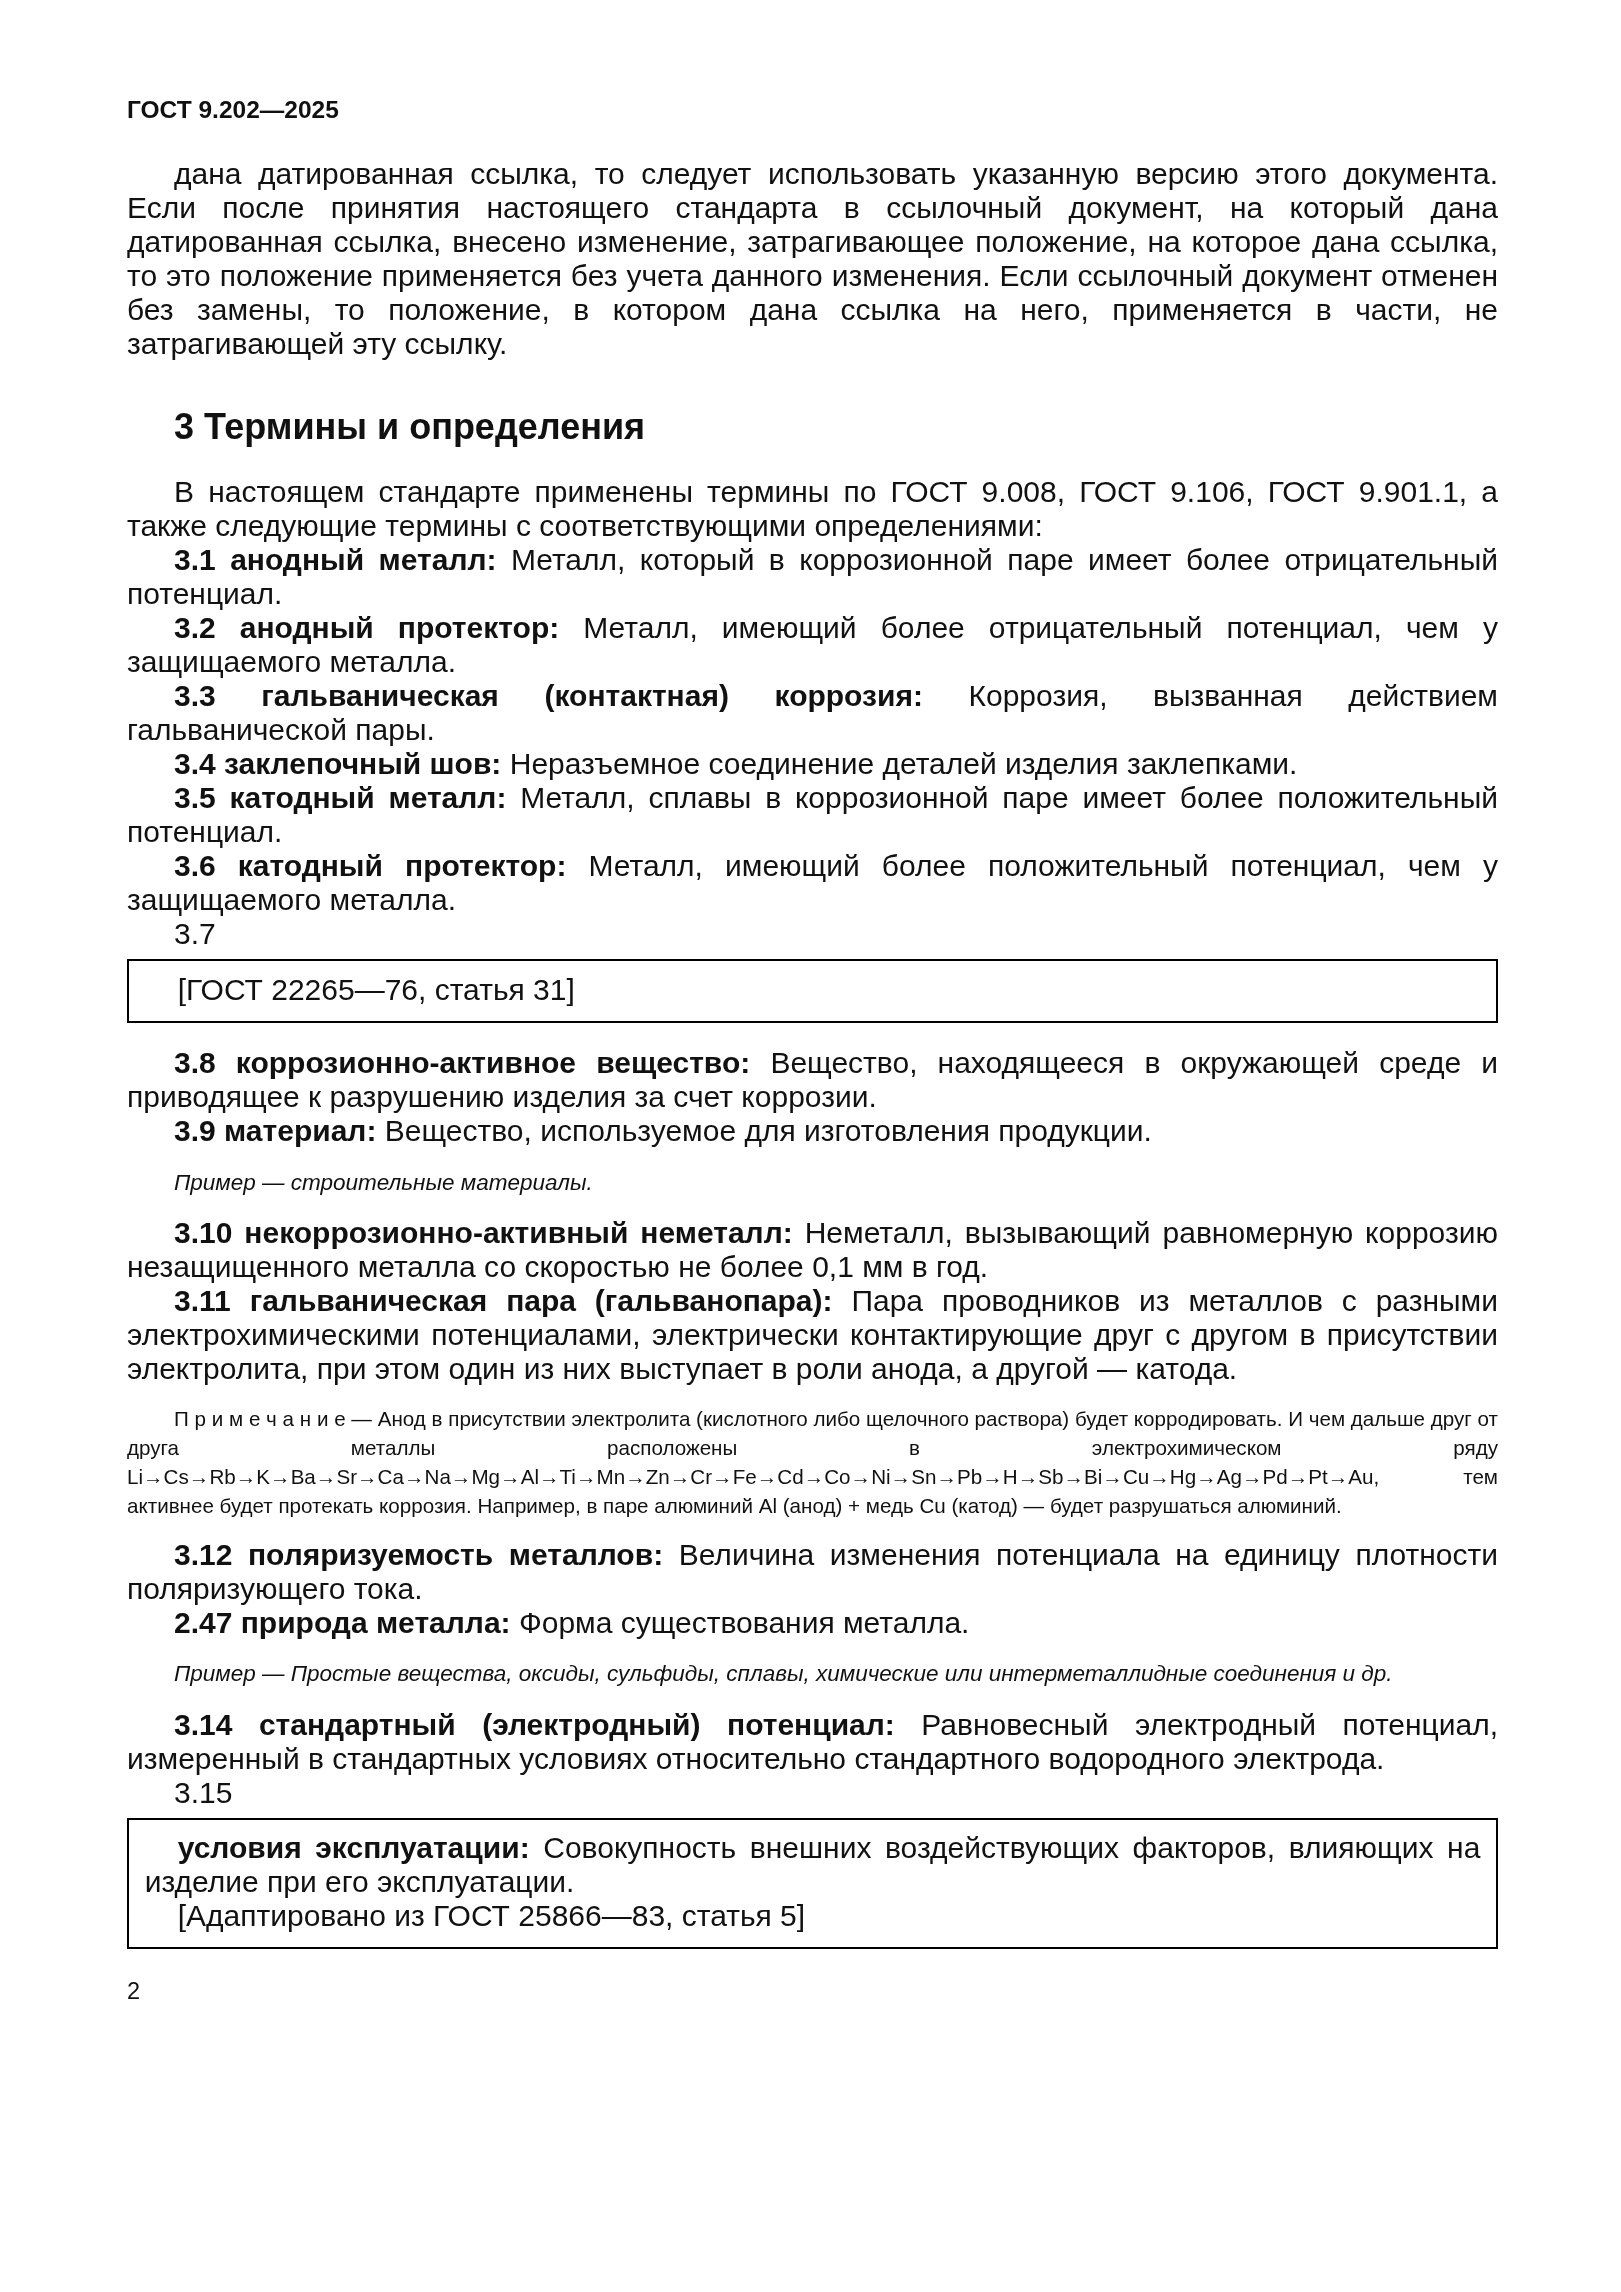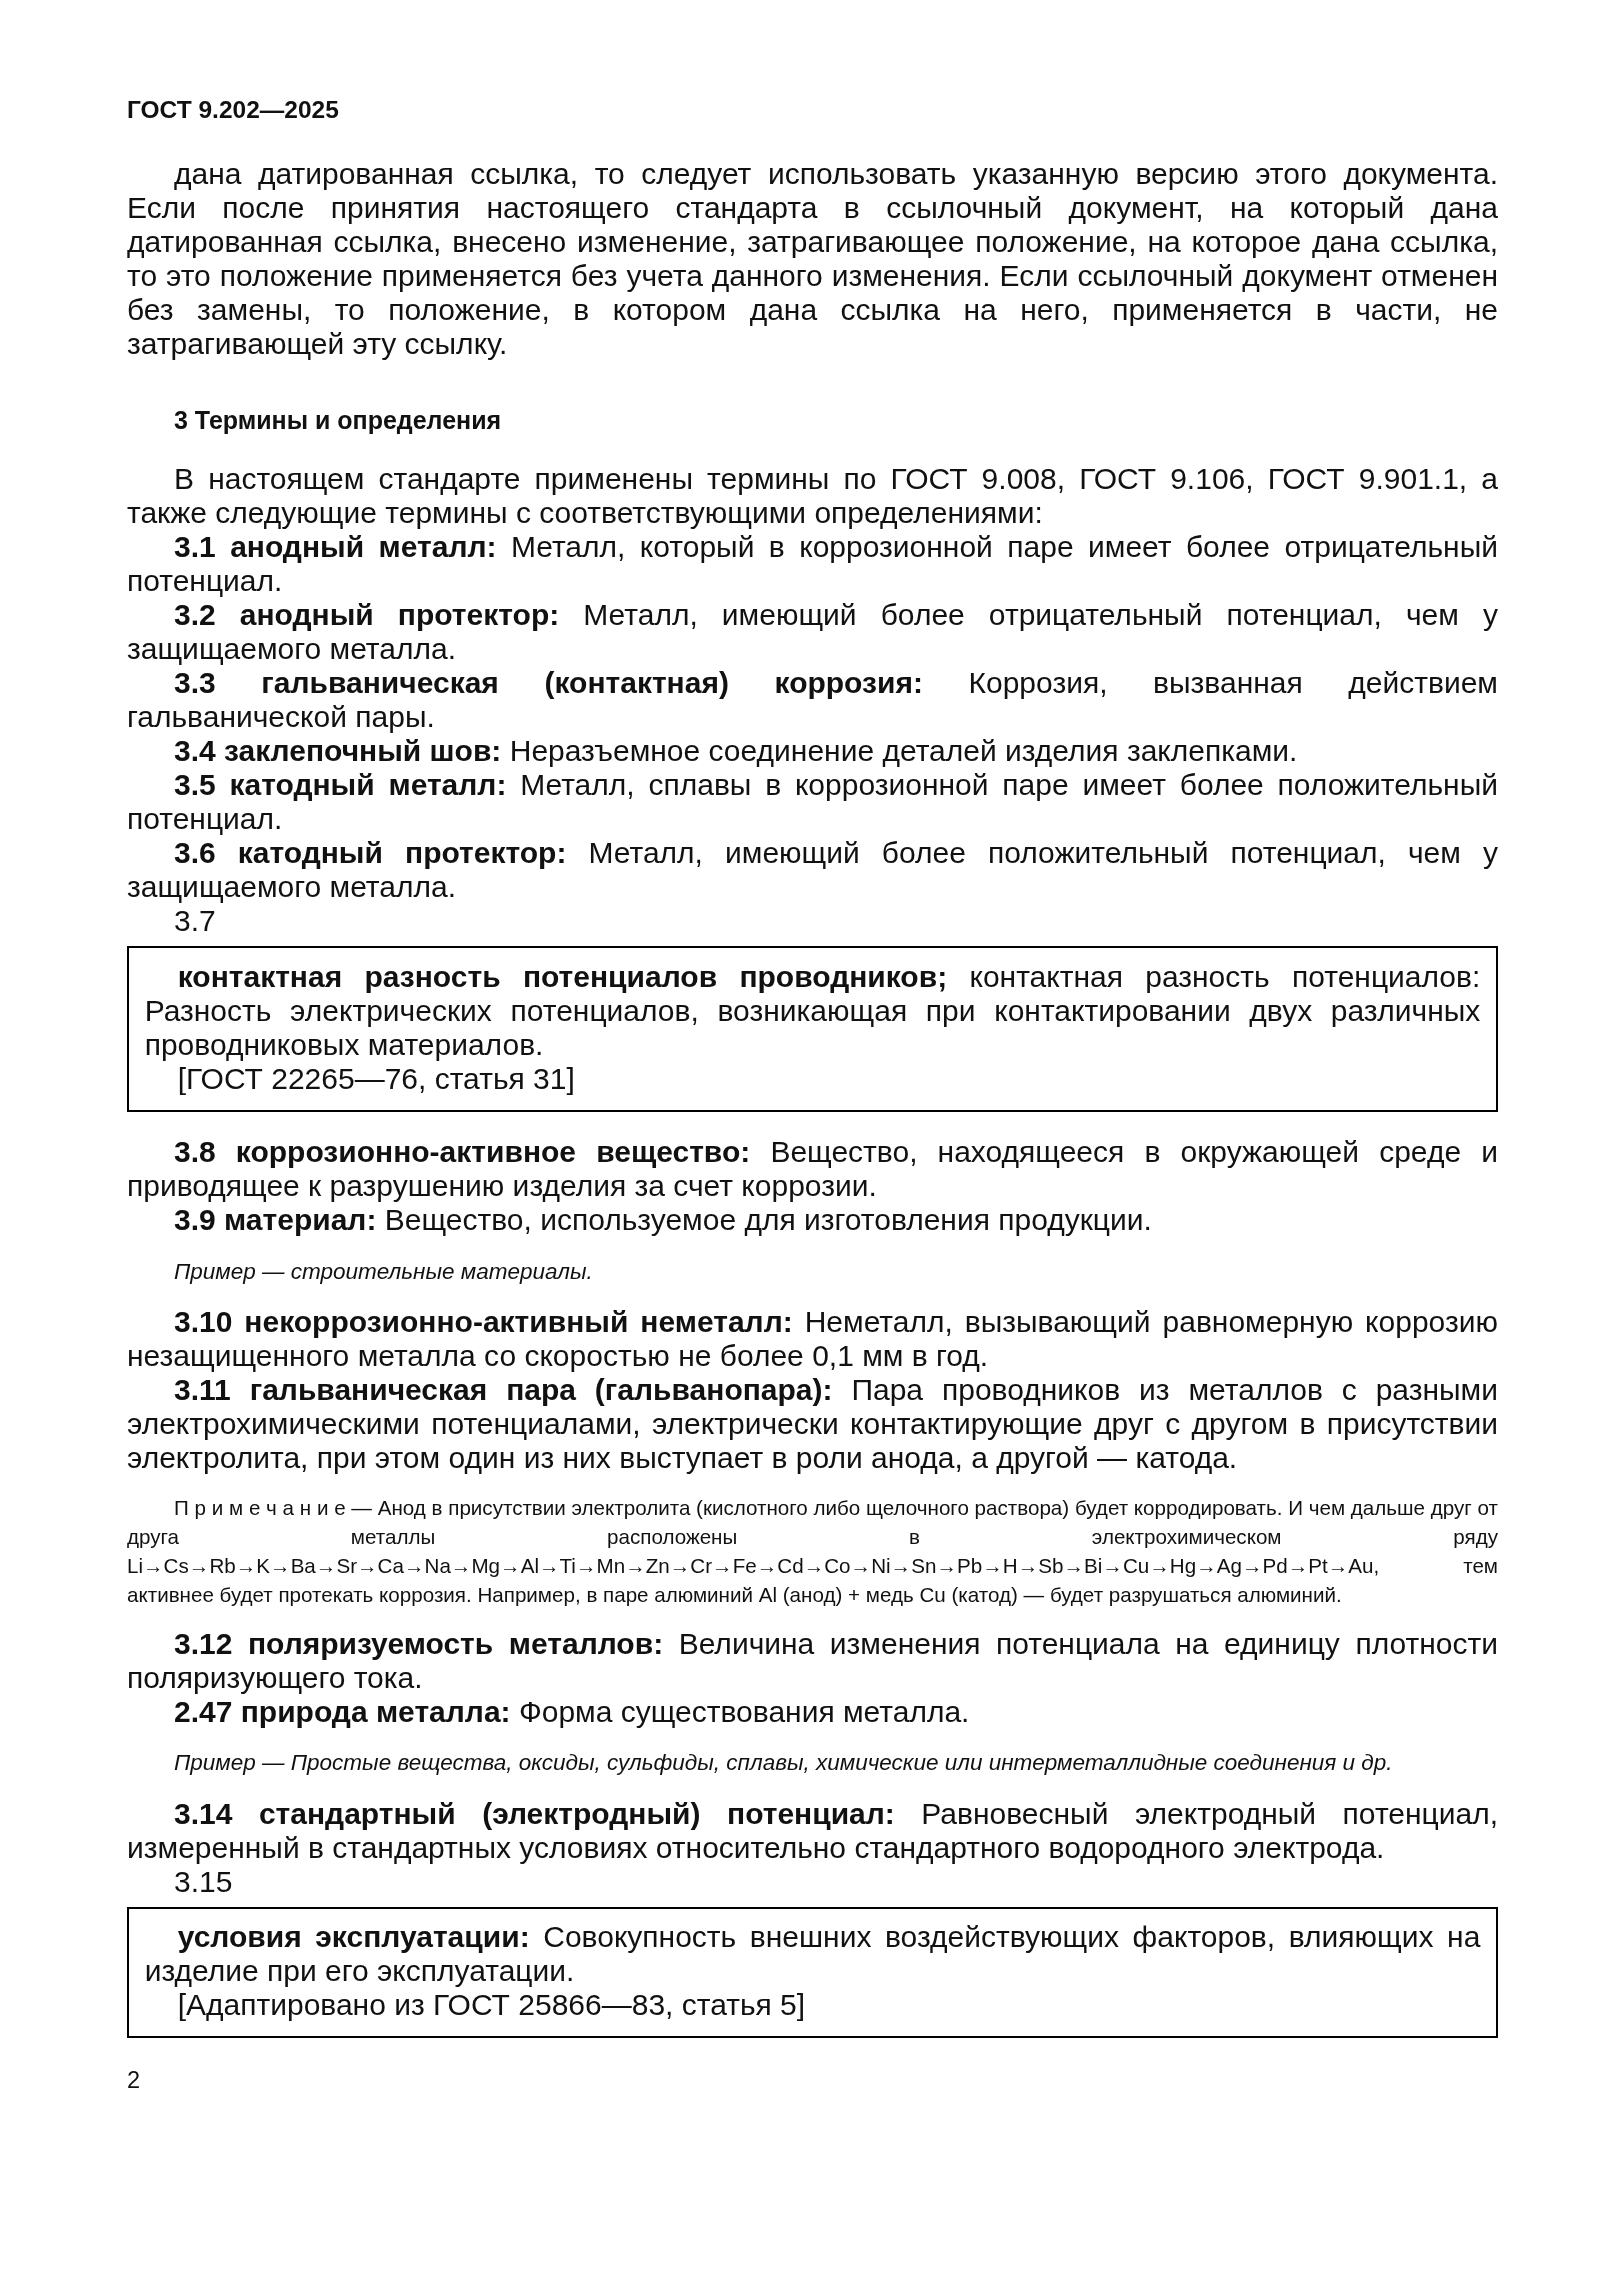--- a/index.html
+++ b/index.html
@@ -21,21 +21,21 @@
     margin: 0 0 33px 0;
   }
   .body-text {
     font-size: 30px;
     line-height: 34px;
     text-align: justify;
     margin: 0;
     text-indent: 47px;
   }
   .section-title {
-    font-size: 25px;
+    font-size: 36px;
     font-weight: bold;
     margin: 45px 0 27.4px 47px;
     text-indent: 0;
   }
   .num-only { text-indent: 47px; }
   .def-box {
     border: 2px solid #000000;
     margin: 7.8px 0 23.5px 0;
     padding: 11.8px 15.7px 13.7px 15.7px;
   }
@@ -83,21 +83,20 @@
 
   <p class="body-text"><b>3.4 заклепочный шов:</b> <span>Неразъемное соединение деталей изделия заклепками.</span></p>
 
   <p class="body-text"><b>3.5 катодный металл:</b> <span>Металл, сплавы в коррозионной паре имеет более положительный потенциал.</span></p>
 
   <p class="body-text"><b>3.6 катодный протектор:</b> <span>Металл, имеющий более положительный потенциал, чем у защищаемого металла.</span></p>
 
   <p class="body-text num-only">3.7</p>
 
   <div class="def-box">
-    <p class="body-text"><b>контактная разность потенциалов проводников;</b> <span>контактная разность потенциалов: Разность электрических потенциалов, возникающая при контактировании двух различных проводниковых материалов.</span></p>
     <p class="body-text">[ГОСТ 22265—76, статья 31]</p>
   </div>
 
   <p class="body-text"><b>3.8 коррозионно-активное вещество:</b> <span>Вещество, находящееся в окружающей среде и приводящее к разрушению изделия за счет коррозии.</span></p>
 
   <p class="body-text"><b>3.9 материал:</b> <span>Вещество, используемое для изготовления продукции.</span></p>
 
   <p class="example">Пример — строительные материалы.</p>
 
   <p class="body-text"><b>3.10 некоррозионно-активный неметалл:</b> <span>Неметалл, вызывающий равномерную коррозию незащищенного металла со скоростью не более 0,1 мм в год.</span></p>

